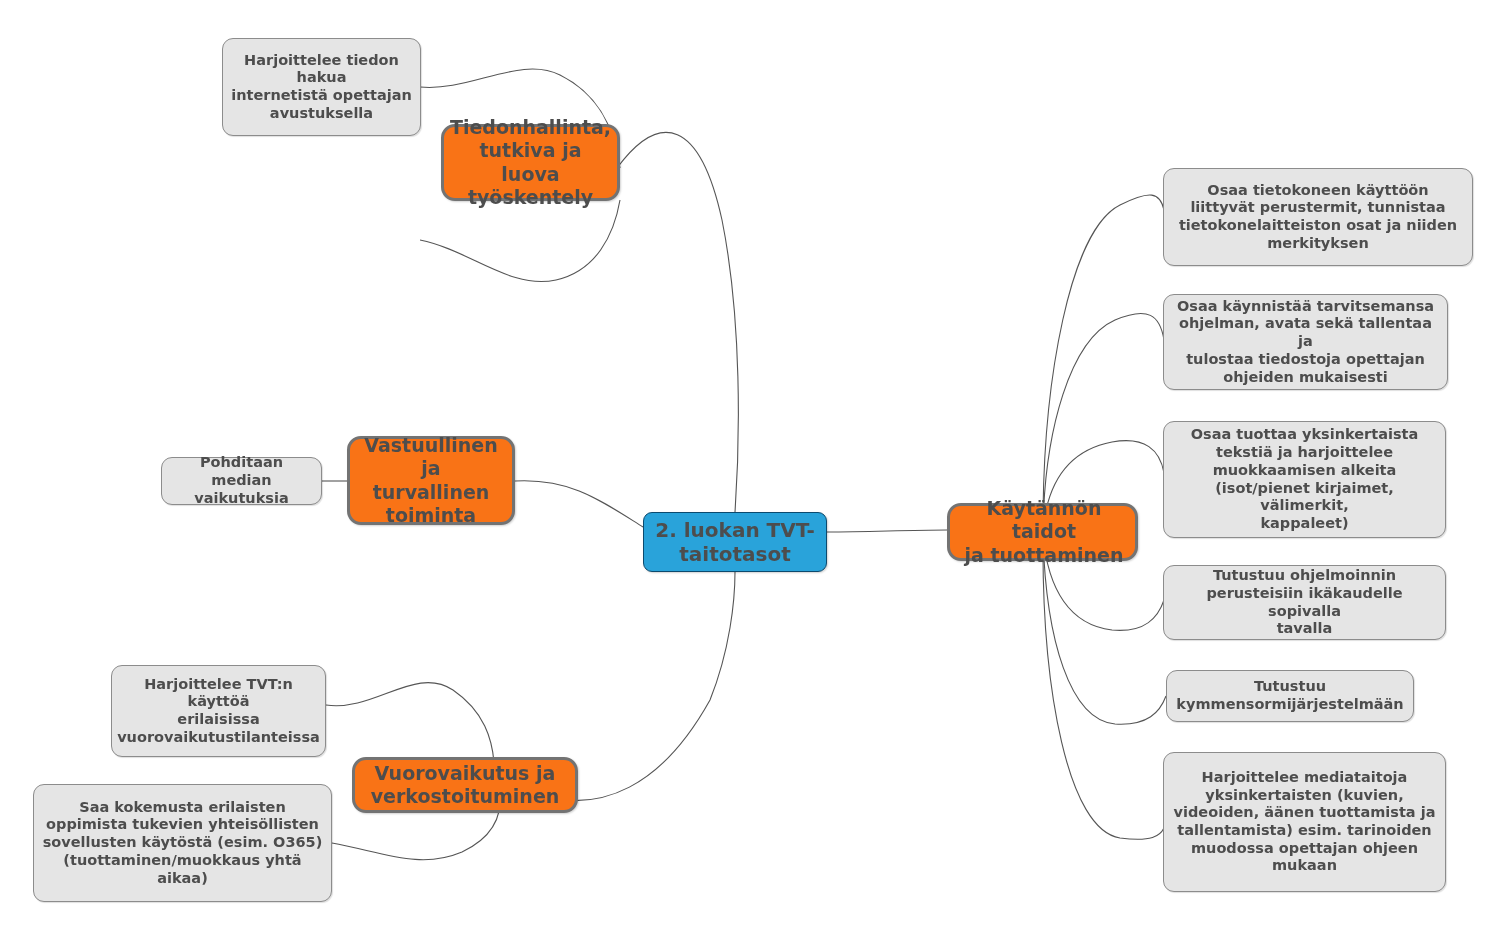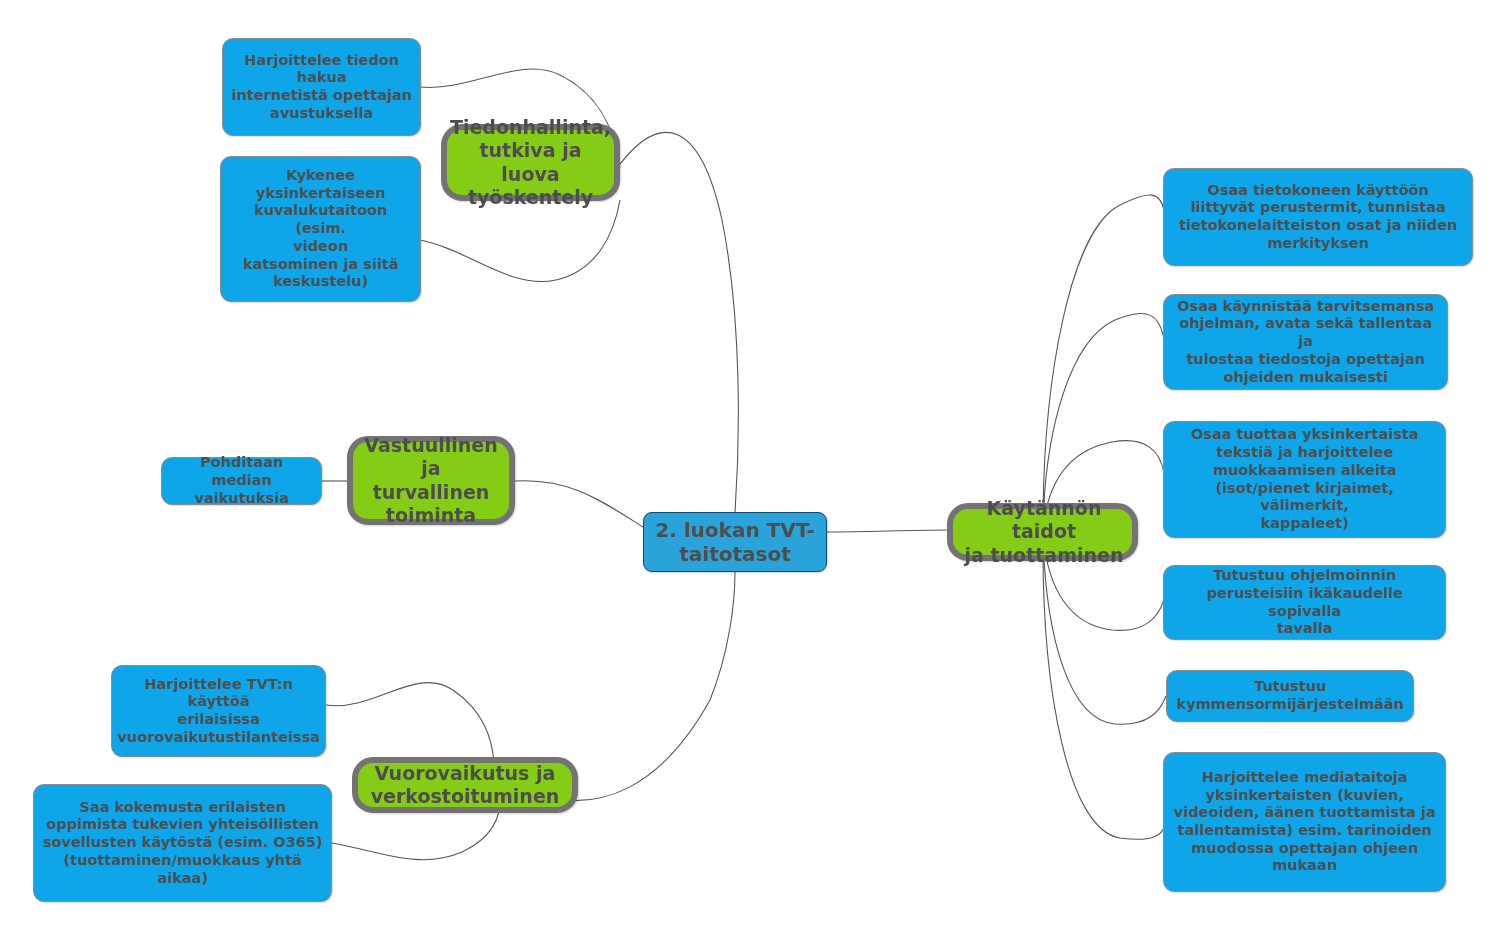--- a/index.html
+++ b/index.html
@@ -31,31 +31,31 @@
     justify-content: center;
     text-align: center;
     border-radius: 10px;
     font-weight: bold;
     color: #4d4d4d;
     line-height: 1.22;
     white-space: pre-line;
     padding: 4px 8px;
   }
   .node.leaf {
-    background: #0ea5e9;
+    background: #e5e5e5;
     border: 1px solid #8c8c8c;
     font-size: 14.5px;
     border-radius: 11px;
     box-shadow: 1px 1px 1px rgba(0,0,0,0.13);
   }
   .node.branch {
-    background: #84cc16;
-    border: 6px solid #737373;
+    background: #f97316;
+    border: 3px solid #737373;
     font-size: 19px;
-    border-radius: 21px;
+    border-radius: 14px;
     box-shadow: 1px 1px 2px rgba(0,0,0,0.18);
   }
   .node.root {
     background: #29a3da;
     border: 1px solid #0c4a6e;
     font-size: 20px;
     border-radius: 9px;
     box-shadow: 1px 1px 2px rgba(0,0,0,0.18);
   }
 </style>
@@ -100,28 +100,20 @@
   <div class="node branch" style="left:441px; top:124px; width:179px; height:77px;">
     <span>Tiedonhallinta,
 tutkiva ja luova
 työskentely</span>
   </div>
   <div class="node leaf" style="left:222px; top:38px; width:199px; height:98px;">
     <span>Harjoittelee tiedon
 hakua
 internetistä opettajan
 avustuksella</span>
-  </div>
-  <div class="node leaf" style="left:220px; top:156px; width:201px; height:146px;">
-    <span>Kykenee
-yksinkertaiseen
-kuvalukutaitoon (esim.
-videon
-katsominen ja siitä
-keskustelu)</span>
   </div>
 
   <div class="node branch" style="left:347px; top:436px; width:168px; height:89px;">
     <span>Vastuullinen ja
 turvallinen
 toiminta</span>
   </div>
   <div class="node leaf" style="left:161px; top:457px; width:161px; height:48px;">
     <span>Pohditaan median
 vaikutuksia</span>

